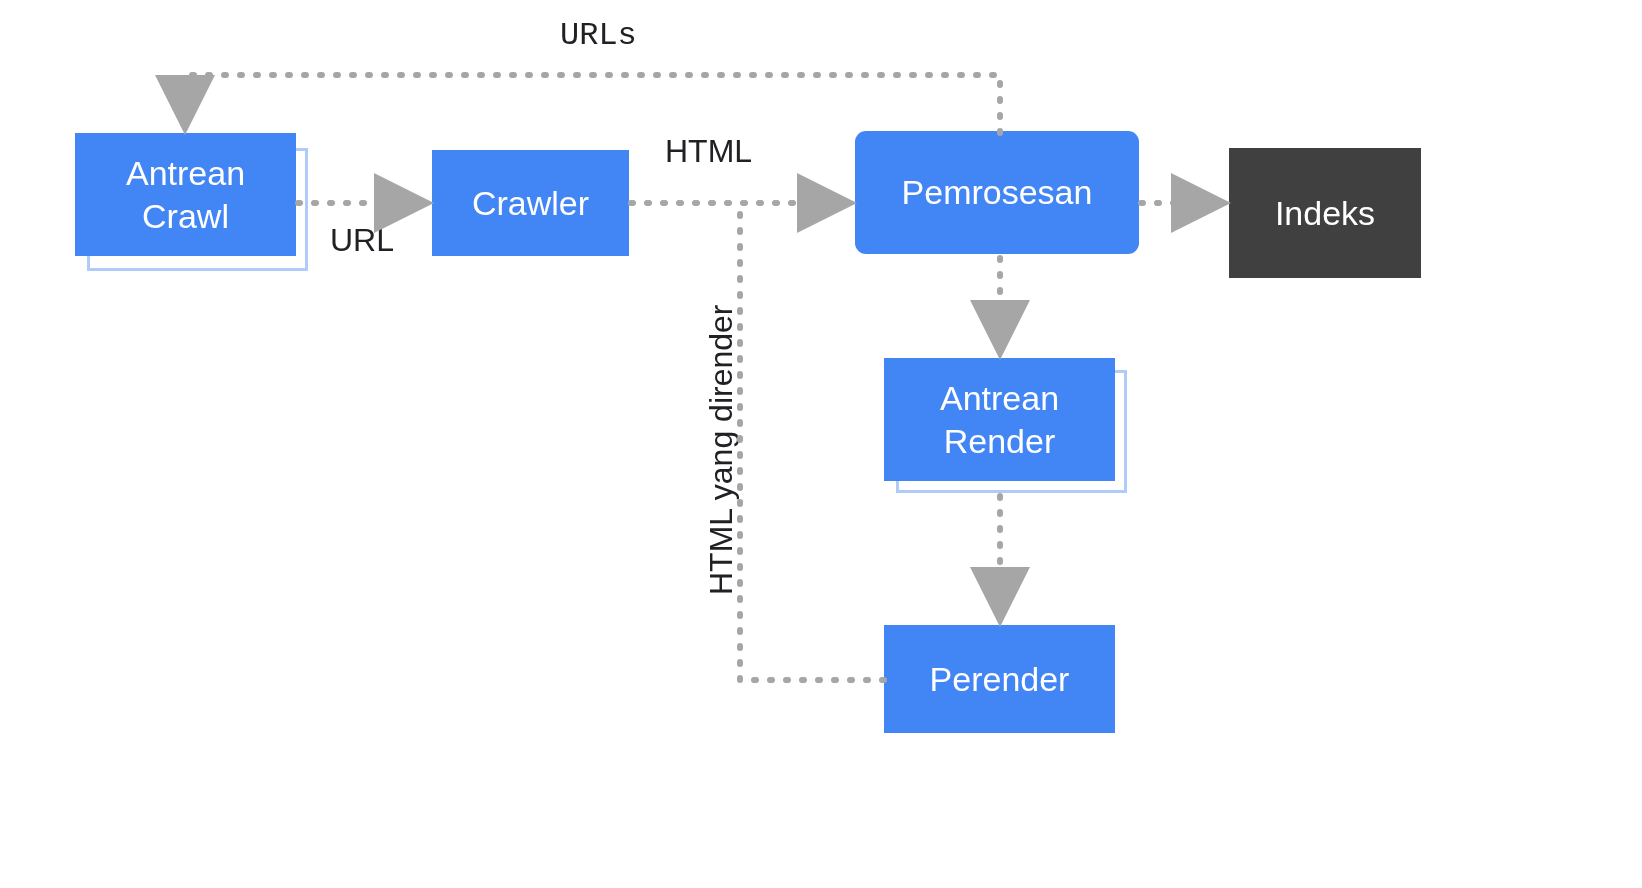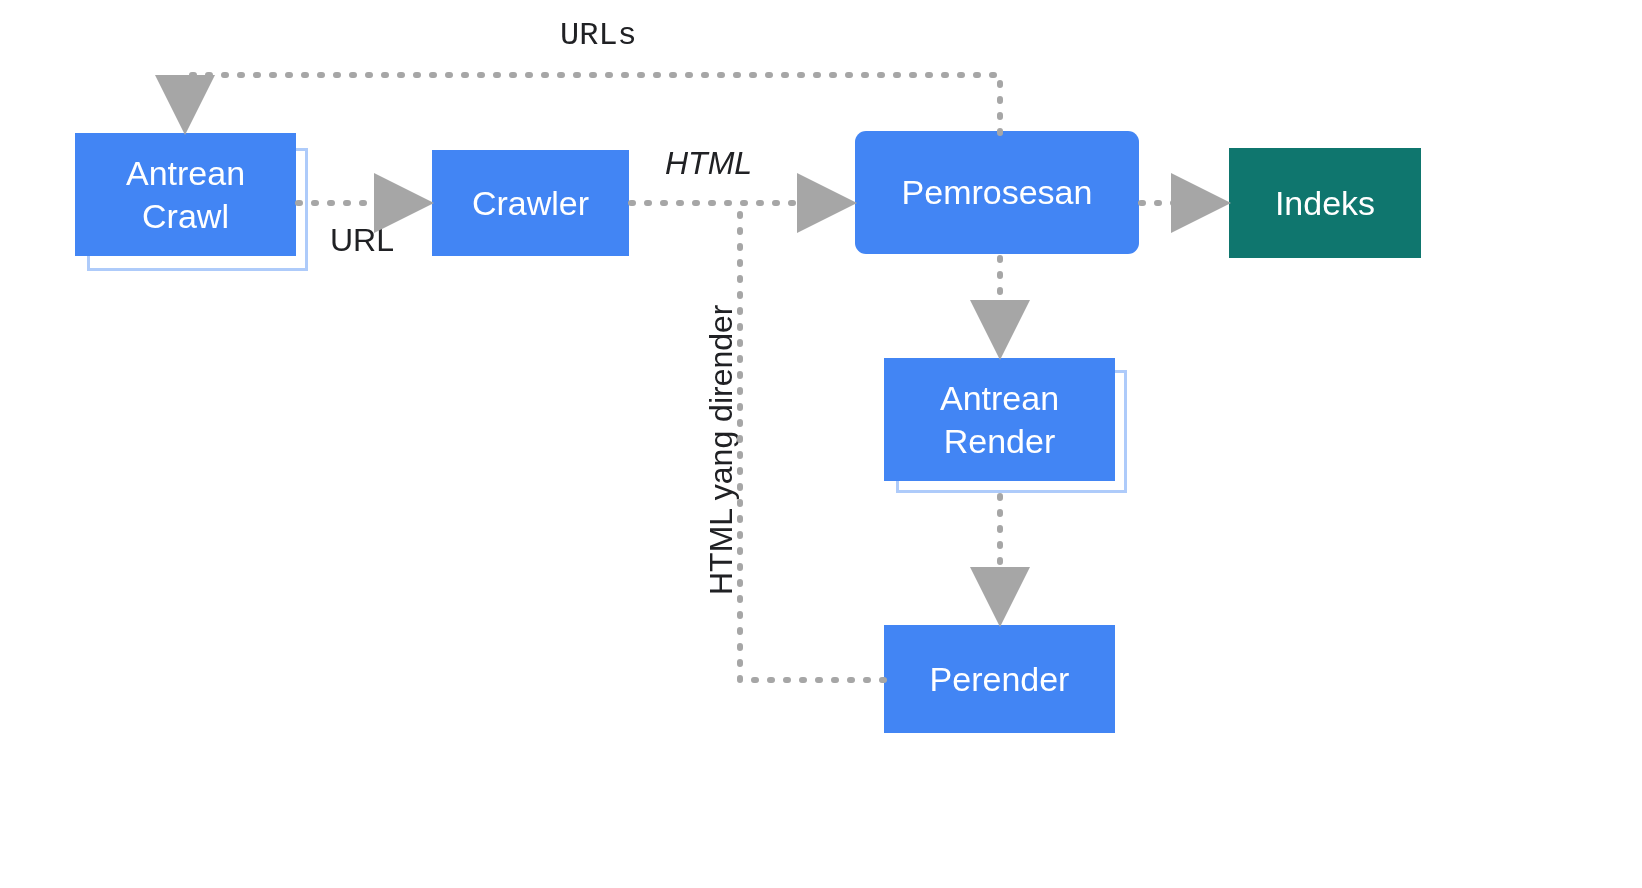--- a/index.html
+++ b/index.html
@@ -51,39 +51,39 @@
   </div>
 
   <div class="node" style="left:432px; top:150px; width:197px; height:106px; background:#4285F4;">
     <span>Crawler</span>
   </div>
 
   <div class="node" style="left:855px; top:131px; width:284px; height:123px; background:#4285F4;border-radius:11px;">
     <span>Pemrosesan</span>
   </div>
 
-  <div class="node" style="left:1229px; top:148px; width:192px; height:110px; background:#0f766e;">
+  <div class="node" style="left:1229px; top:148px; width:192px; height:130px; background:#404040;">
     <span>Indeks</span>
   </div>
 
   <div class="stack-shadow" style="left:896px; top:370px; width:231px; height:123px; background:#ffffff; border-color:#AECBFA;"></div>
 
   <div class="node" style="left:884px; top:358px; width:231px; height:123px; background:#4285F4;">
     <span>Antrean<br>Render</span>
   </div>
 
   <div class="node" style="left:884px; top:625px; width:231px; height:108px; background:#4285F4;">
     <span>Perender</span>
   </div>
 
   <div class="edge-label" style="left:560px; top:17px;font-family:Liberation Mono, monospace;">URLs</div>
 
   <div class="edge-label" style="left:330px; top:222px;">URL</div>
 
-  <div class="edge-label" style="left:665px; top:145px;font-style:italic;">HTML</div>
+  <div class="edge-label" style="left:665px; top:133px;">HTML</div>
 
   <div class="edge-label vlabel" style="left:703px; top:595px;">HTML yang dirender</div>
 
   <svg class="connector">
     <defs>
       <marker id="arrow" viewBox="0 0 12 12" refX="10" refY="6" markerWidth="10" markerHeight="10" orient="auto-start-reverse">
         <path d="M 0 0 L 12 6 L 0 12 z" fill="#A6A6A6"></path>
       </marker>
     </defs>
 

